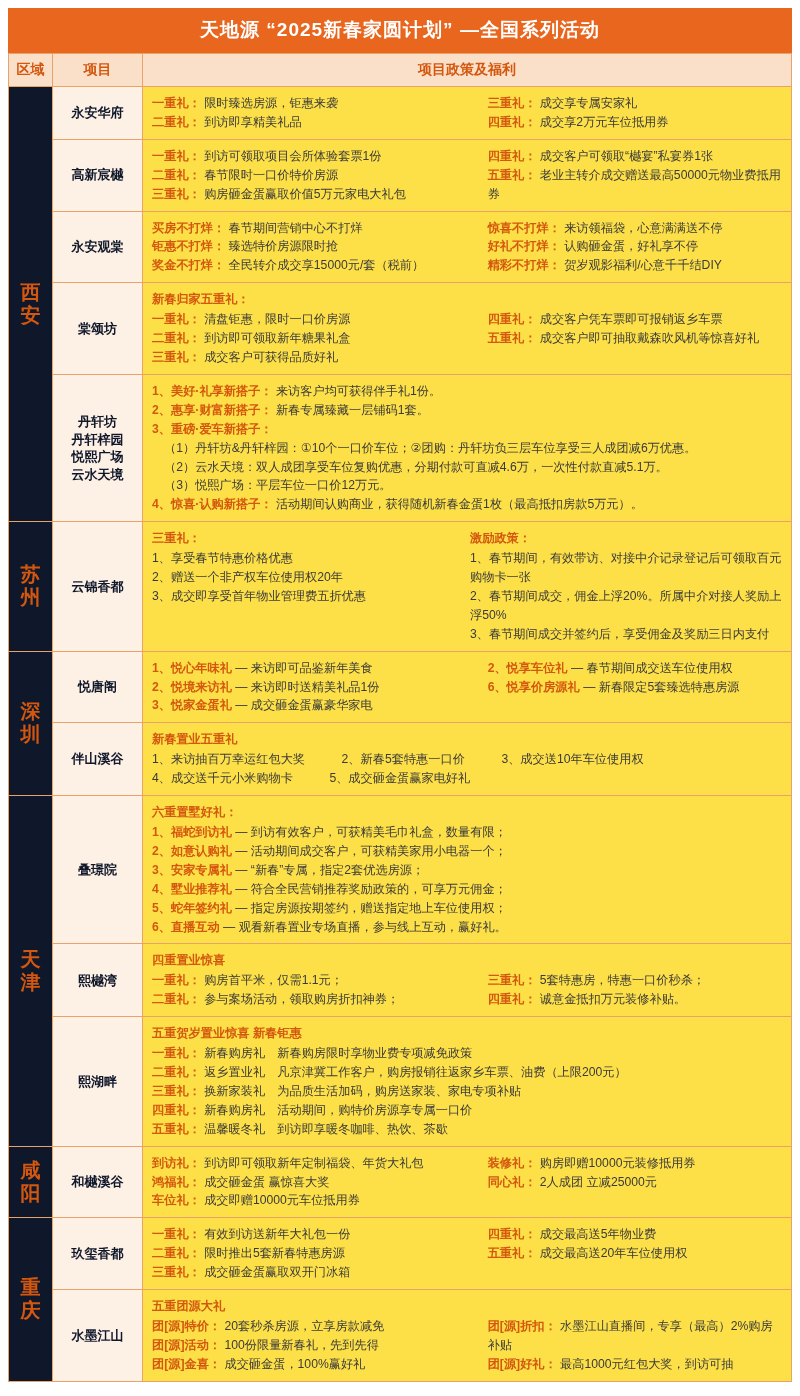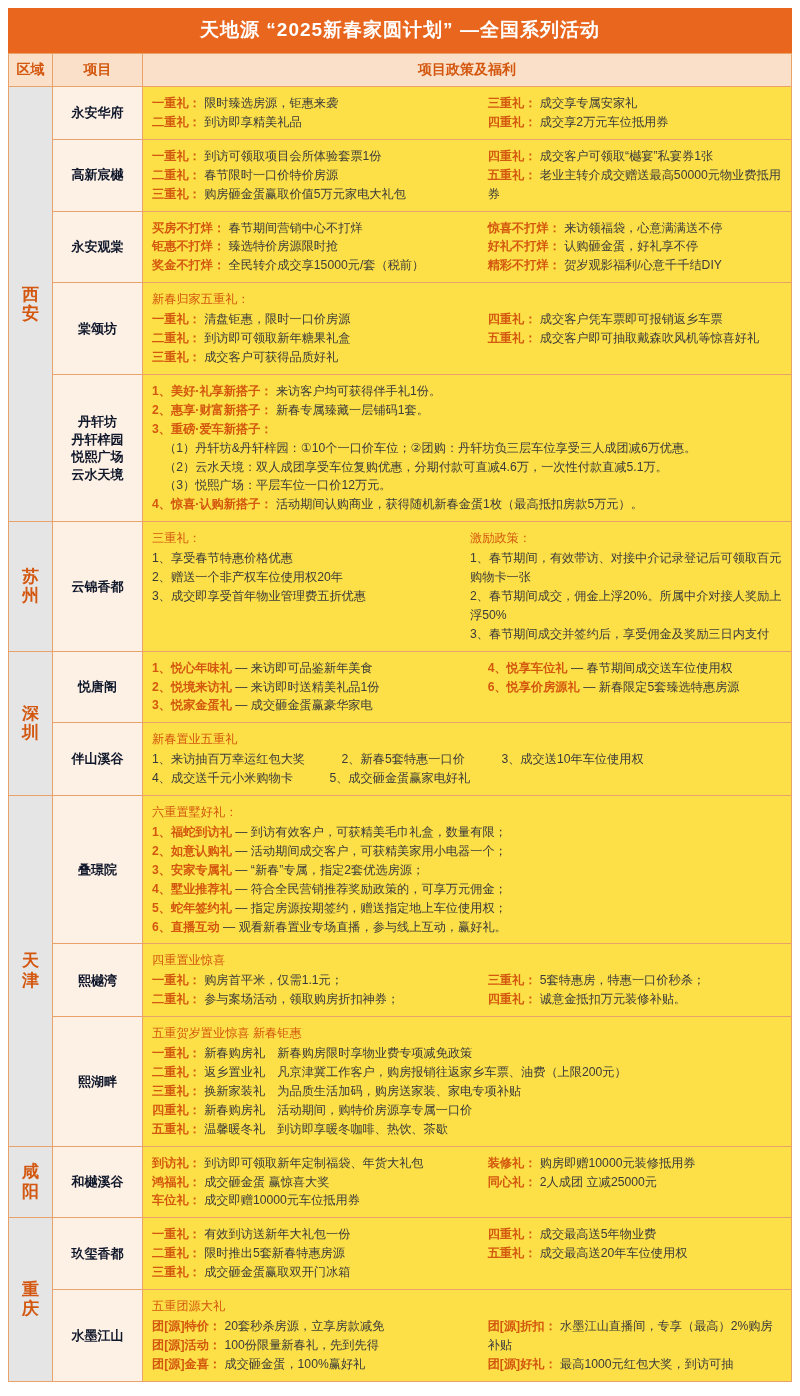--- a/index.html
+++ b/index.html
@@ -39,24 +39,24 @@
     font-weight: bold;
     font-size: 14px;
     text-align: center;
     padding: 7px 0;
   }
   .col-region { width: 44px; }
   .col-project { width: 90px; }
   .col-policy { width: auto; }
 
   td.region {
-    background: #e5e5e5;
+    background: #0f172a;
     color: #d3570f;
     font-weight: bold;
-    font-size: 17px;
+    font-size: 20px;
     text-align: center;
     line-height: 1.15;
     padding: 6px;
   }
   td.project {
     background: #fdf0e4;
     color: #0f172a;
     font-weight: bold;
     font-size: 13px;
     text-align: center;
@@ -72,21 +72,21 @@
   }
   .ln { display: block; }
   .two-col {
     display: flex;
     gap: 6px;
   }
   .two-col > div { flex: 1 1 0; min-width: 0; }
   .two-col.narrow-left > div:first-child { flex: 1.12 1 0; }
   .or { color: #d3570f; font-weight: bold; }
   .sub { padding-left: 12px; display: block; }
-  .lead { color: #d3570f; font-weight: normal; display: block; margin-bottom: 1px; }
+  .lead { color: #d3570f; font-weight: bold; display: block; margin-bottom: 1px; }
 </style>
 </head>
 <body>
 
 <div class="sheet">
   <div class="title-bar">天地源 “2025新春家圆计划” —全国系列活动</div>
   <table class="main">
     <colgroup>
       <col class="col-region">
       <col class="col-project">
@@ -232,21 +232,21 @@
           </td>
           <td class="policy">
             <div>
               <div class="two-col narrow-left">
                 <div>
                   <span class="ln"><span class="or">1、悦心年味礼</span><span> — 来访即可品鉴新年美食</span></span>
                   <span class="ln"><span class="or">2、悦境来访礼</span><span> — 来访即时送精美礼品1份</span></span>
                   <span class="ln"><span class="or">3、悦家金蛋礼</span><span> — 成交砸金蛋赢豪华家电</span></span>
                 </div>
                 <div>
-                  <span class="ln"><span class="or">4、悦享车位礼</span><span> — 春节期间成交送车位使用权</span></span>
+                  <span class="ln"><span class="or">2、悦享车位礼</span><span> — 春节期间成交送车位使用权</span></span>
                   <span class="ln"><span class="or">6、悦享价房源礼</span><span> — 新春限定5套臻选特惠房源</span></span>
                 </div>
               </div>
             </div>
           </td>
         </tr>
         <tr>
           <td class="project">
             <span class="ln">伴山溪谷</span>
           </td>

